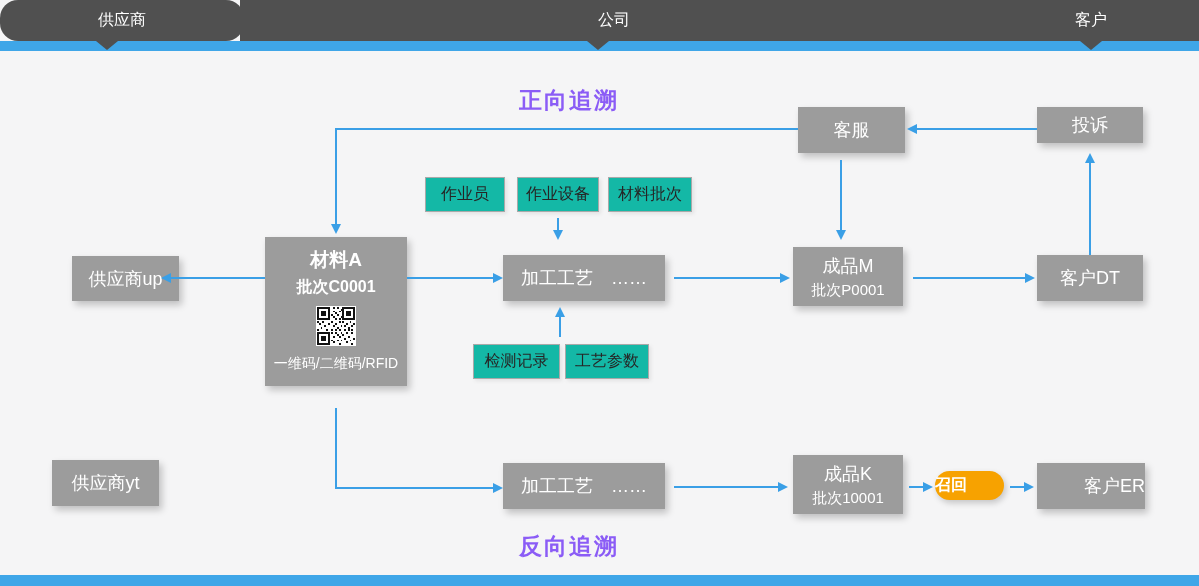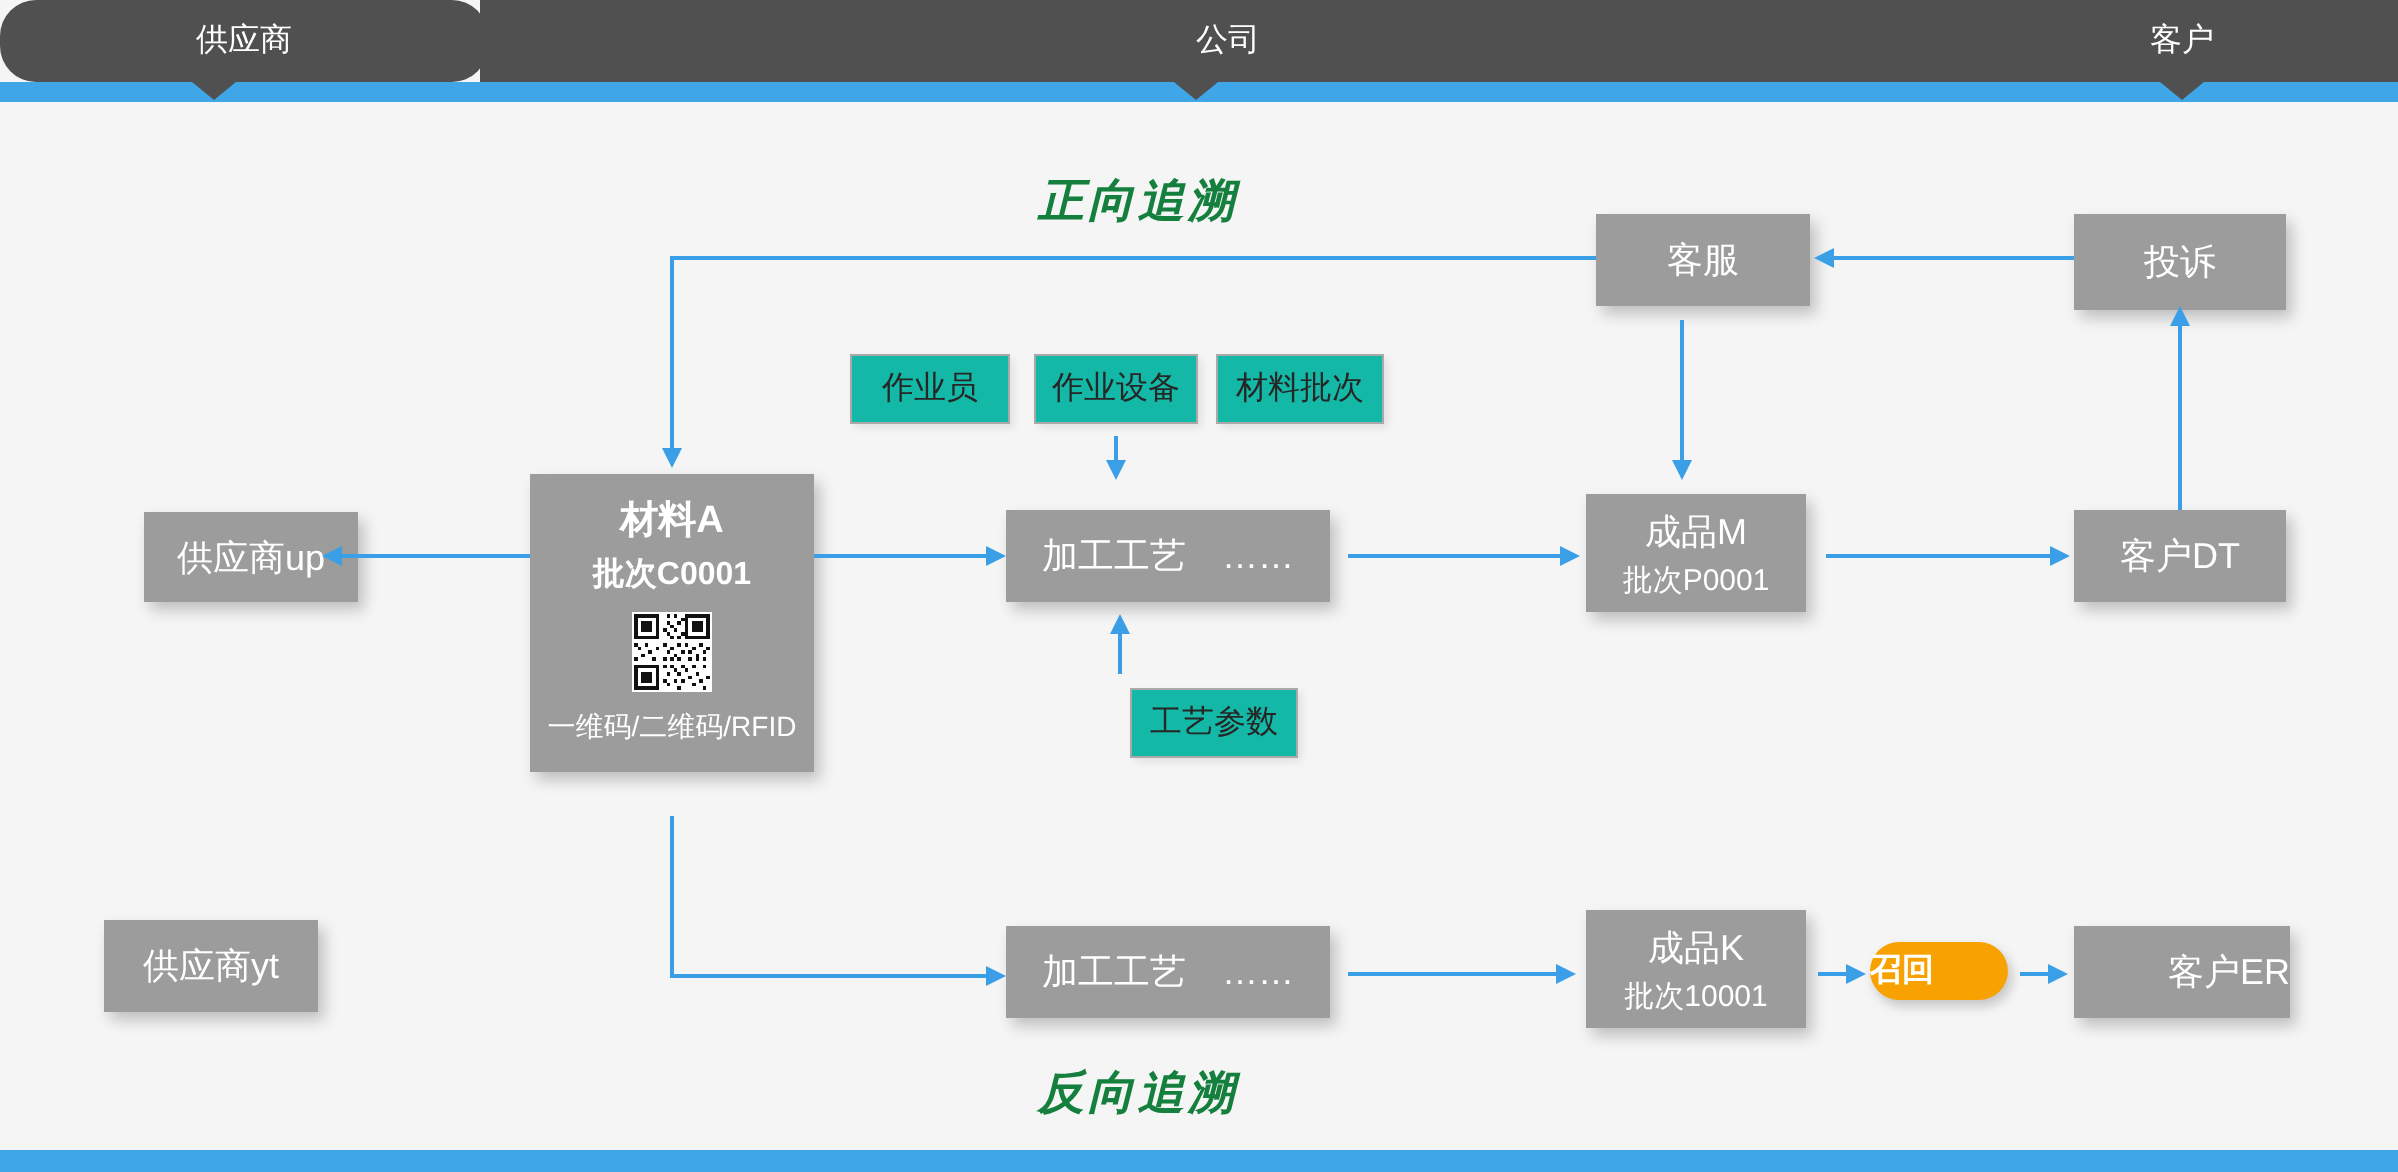--- a/index.html
+++ b/index.html
@@ -11,21 +11,21 @@
   
   .bar{position:absolute;top:0;height:41px;background:#505050;color:#ffffff;
        display:flex;align-items:center;justify-content:center;font-size:16px;}
   .tri{position:absolute;top:41px;width:0;height:0;
        border-left:11px solid transparent;border-right:11px solid transparent;
        border-top:9px solid #505050;z-index:3;}
   .strip{position:absolute;left:0;width:1199px;background:#3fa6e8;}
   .strip.top{top:41px;height:10px;}
   .strip.bottom{top:575px;height:11px;}
   
-  .flow-title{position:absolute;color:#15803d;font-size:23px;font-weight:bold;letter-spacing:2px;font-style:italic;}
+  .flow-title{position:absolute;color:#8b5cf6;font-size:23px;font-weight:bold;letter-spacing:2px;}
   
   .gbox{position:absolute;background:#9c9c9c;color:#ffffff;
         display:flex;flex-direction:column;align-items:center;justify-content:center;
         font-size:18px;box-shadow:3px 4px 7px rgba(0,0,0,0.22);text-align:center;}
   .gbox .t2{font-size:15px;margin-top:3px;}
   .wbox{position:absolute;background:#14b8a6;border:1px solid #a9a9a9;color:#262626;
         display:flex;align-items:center;justify-content:center;font-size:16px;
         box-shadow:2px 2px 4px rgba(0,0,0,0.08);}
   .pill{position:absolute;background:#f7a200;color:#ffffff;border-radius:15px;
         display:flex;align-items:center;justify-content:flex-start;
@@ -64,21 +64,21 @@
   <div class="tri" style="left:1080px;"></div>
   <div class="strip top"></div>
   <div class="strip bottom"></div>
 
   <div class="flow-title" style="left:519px;top:85px;">正向追溯</div>
   <div class="flow-title" style="left:519px;top:531px;">反向追溯</div>
 
   <div class="gbox" style="left:798px;top:107px;width:107px;height:46px;">
     <span>客服</span>
   </div>
-  <div class="gbox" style="left:1037px;top:107px;width:106px;height:48px;">
+  <div class="gbox" style="left:1037px;top:107px;width:106px;height:36px;">
     <span>投诉</span>
   </div>
 
   <div class="wbox" style="left:425px;top:177px;width:78px;height:33px;">
     <span>作业员</span>
   </div>
   <div class="wbox" style="left:517px;top:177px;width:80px;height:33px;">
     <span>作业设备</span>
   </div>
   <div class="wbox" style="left:608px;top:177px;width:82px;height:33px;">
@@ -115,20 +115,23 @@
     <span class="pre">加工工艺　……</span>
   </div>
   <div class="gbox" style="left:793px;top:247px;width:110px;height:59px;">
     <span>成品M</span>
     <span class="t2">批次P0001</span>
   </div>
   <div class="gbox" style="left:1037px;top:255px;width:106px;height:46px;">
     <span>客户DT</span>
   </div>
 
+  <div class="wbox" style="left:473px;top:344px;width:85px;height:33px;">
+    <span>检测记录</span>
+  </div>
   <div class="wbox" style="left:565px;top:344px;width:82px;height:33px;">
     <span>工艺参数</span>
   </div>
 
   <div class="gbox" style="left:52px;top:460px;width:107px;height:46px;">
     <span>供应商yt</span>
   </div>
   <div class="gbox" style="left:503px;top:463px;width:162px;height:46px;">
     <span class="pre">加工工艺　……</span>
   </div>

